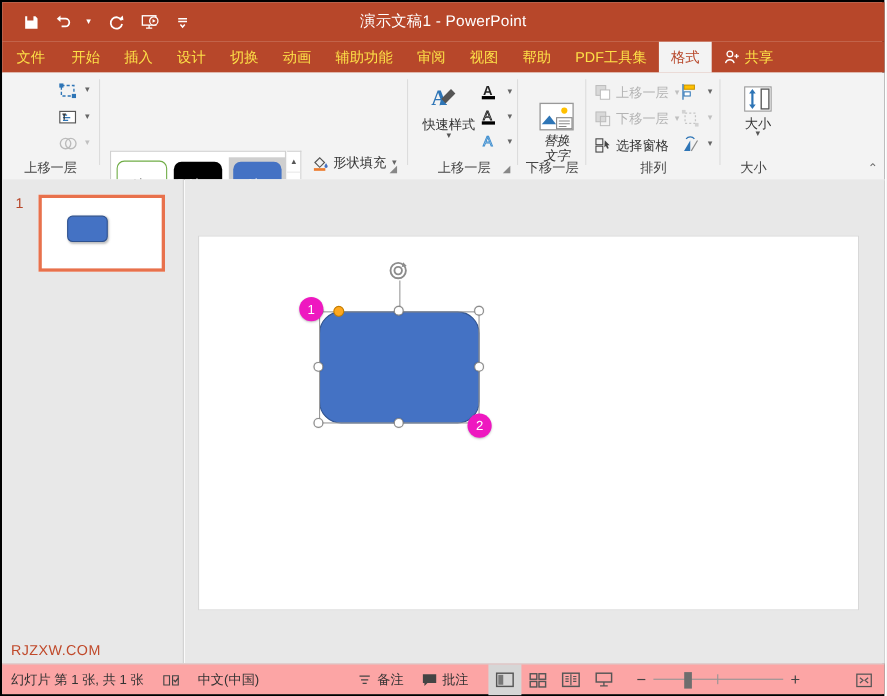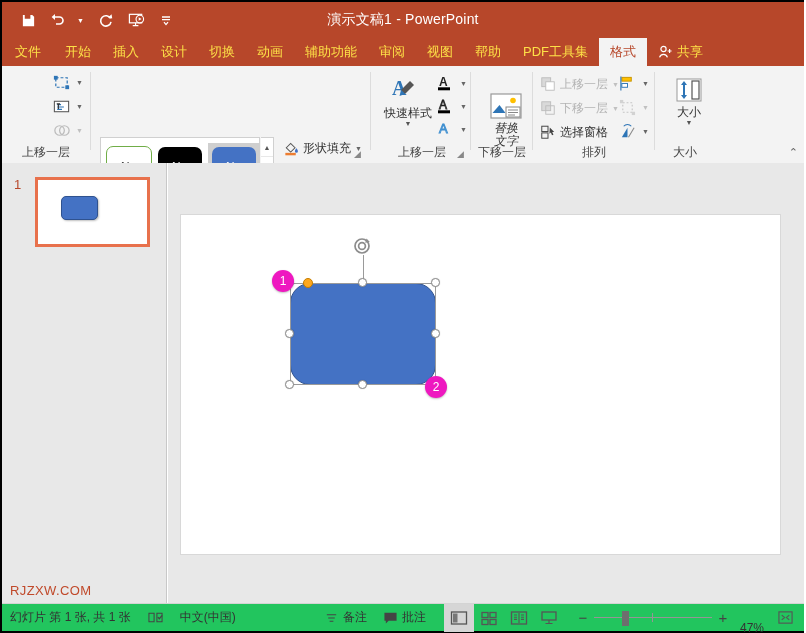--- a/index.html
+++ b/index.html
@@ -171,22 +171,22 @@
     box-shadow:0 1px 2px rgba(0,0,0,.25);
   }
 
   .watermark{
     position:absolute;left:8px;bottom:5px;font-size:13px;color:#c0492a;letter-spacing:.4px;
   }
 
   
   .status{
     position:absolute;left:0;bottom:0;width:802px;height:28px;
-    background:#22c55e;border-top:1px solid #d4d4d4;
-    display:flex;align-items:center;font-size:12px;color:#333;box-sizing:border-box;
+    background:#fca5a5;border-top:1px solid #d4d4d4;
+    display:flex;font-size:12px;color:#333;box-sizing:border-box;
   }
   .st{display:flex;align-items:center;padding:0 8px;height:28px;cursor:pointer;white-space:nowrap;}
   .st.static{cursor:default;margin-top:20px;}
   .view-btn{
     width:30px;height:28px;display:flex;align-items:center;justify-content:center;cursor:pointer;
   }
   .view-btn.active{background:#d6d6d6;}
   .zoom-slider{
     position:relative;width:118px;height:28px;display:flex;align-items:center;cursor:pointer;
   }

